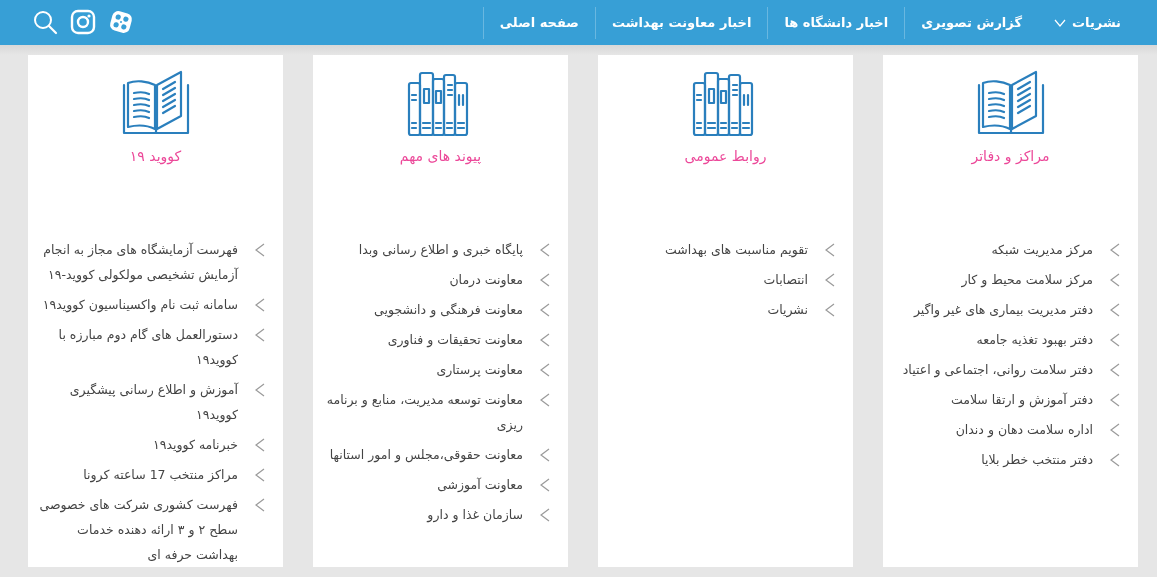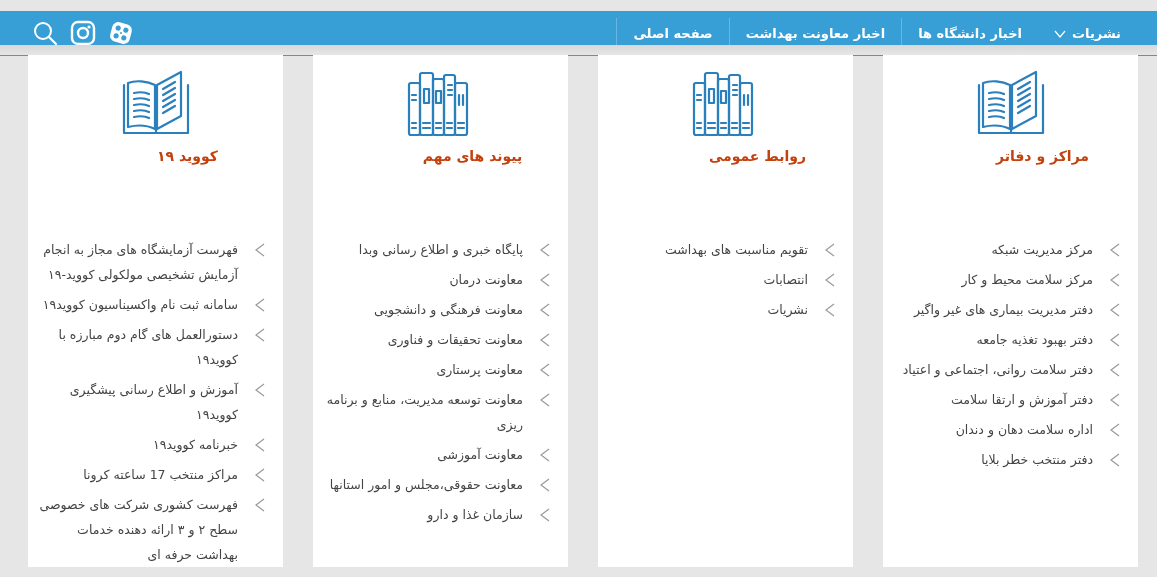--- a/index.html
+++ b/index.html
@@ -3,21 +3,21 @@
 <meta charset="utf-8">
 <style>
   * { box-sizing: border-box; margin: 0; padding: 0; }
   html, body { width: 1157px; height: 577px; overflow: hidden; }
   body {
     background: #e6e6e6;
     font-family: "DejaVu Sans", sans-serif;
     position: relative;
   }
   .topbar {
-    position: absolute; left: 0; top: 11px; width: 1157px; height: 45px;
+    position: absolute; left: 0; top: 0; width: 1157px; height: 45px;
     background: #379fd6;
   }
   .topbar .nav {
     position: absolute; right: 20px; top: 0; height: 45px;
     display: flex; flex-direction: row-reverse; align-items: center;
     direction: rtl;
   }
   .nav-item {
     color: #fff; font-size: 13px; font-weight: bold;
     height: 32px; line-height: 32px;
@@ -40,23 +40,22 @@
   .card {
     position: absolute; top: 55px; width: 255px; height: 512px;
     background: #fff;
   }
   .card .icon-wrap {
     position: absolute; top: 14px; left: 0; width: 100%; height: 70px;
     display: flex; justify-content: center;
   }
   .card .title {
     position: absolute; top: 93px; left: 0; width: 100%;
-    text-align: center; font-size: 14px; font-weight: bold; color: #c2410c;
+    text-align: center; font-size: 14px; font-weight: normal; color: #ec4899;
     direction: rtl;
-    margin-left: 32px;
   }
   .card ul {
     position: absolute; top: 162px; right: 15px; left: 10px;
     list-style: none; direction: rtl; margin-top: 20px;
   }
   .card li {
     position: relative; padding-right: 30px;
     font-size: 12.5px; color: #444; line-height: 25px;
     margin-bottom: 5px; cursor: pointer;
   }
@@ -145,20 +144,23 @@
     <div class="nav-item">
         <span>صفحه اصلی</span>
       </div>
     <div class="nav-item">
         <span>اخبار معاونت بهداشت</span>
       </div>
     <div class="nav-item">
         <span>اخبار دانشگاه ها</span>
       </div>
     <div class="nav-item">
+        <span>گزارش تصویری</span>
+      </div>
+    <div class="nav-item">
       <span>نشریات</span>
       <svg class="chev" viewBox="0 0 12 12">
           <path d="M1 3 L6 9 L11 3" fill="none" stroke="#fff" stroke-width="1.2"></path>
         </svg>
     </div>
   </div>
 </div>
 <div class="shadow-strip"></div>
 
 <div class="card" style="left:883px;">
@@ -237,26 +239,26 @@
           <use href="#sym-arrow"></use>
         </svg><span>معاونت تحقیقات و فناوری</span></li>
     <li><svg class="arrow">
           <use href="#sym-arrow"></use>
         </svg><span>معاونت پرستاری</span></li>
     <li><svg class="arrow">
           <use href="#sym-arrow"></use>
         </svg><span>معاونت توسعه مدیریت، منابع و برنامه ریزی</span></li>
     <li><svg class="arrow">
           <use href="#sym-arrow"></use>
+        </svg><span>معاونت حقوقی،مجلس و امور استانها</span></li>
+    <li><svg class="arrow">
+          <use href="#sym-arrow"></use>
         </svg><span>معاونت آموزشی</span></li>
     <li><svg class="arrow">
           <use href="#sym-arrow"></use>
-        </svg><span>معاونت حقوقی،مجلس و امور استانها</span></li>
-    <li><svg class="arrow">
-          <use href="#sym-arrow"></use>
         </svg><span>سازمان غذا و دارو</span></li>
   </ul>
 </div>
 
 <div class="card" style="left:28px;">
   <div class="icon-wrap">
       <svg width="70" height="70">
         <use href="#sym-book"></use>
       </svg>
     </div>

